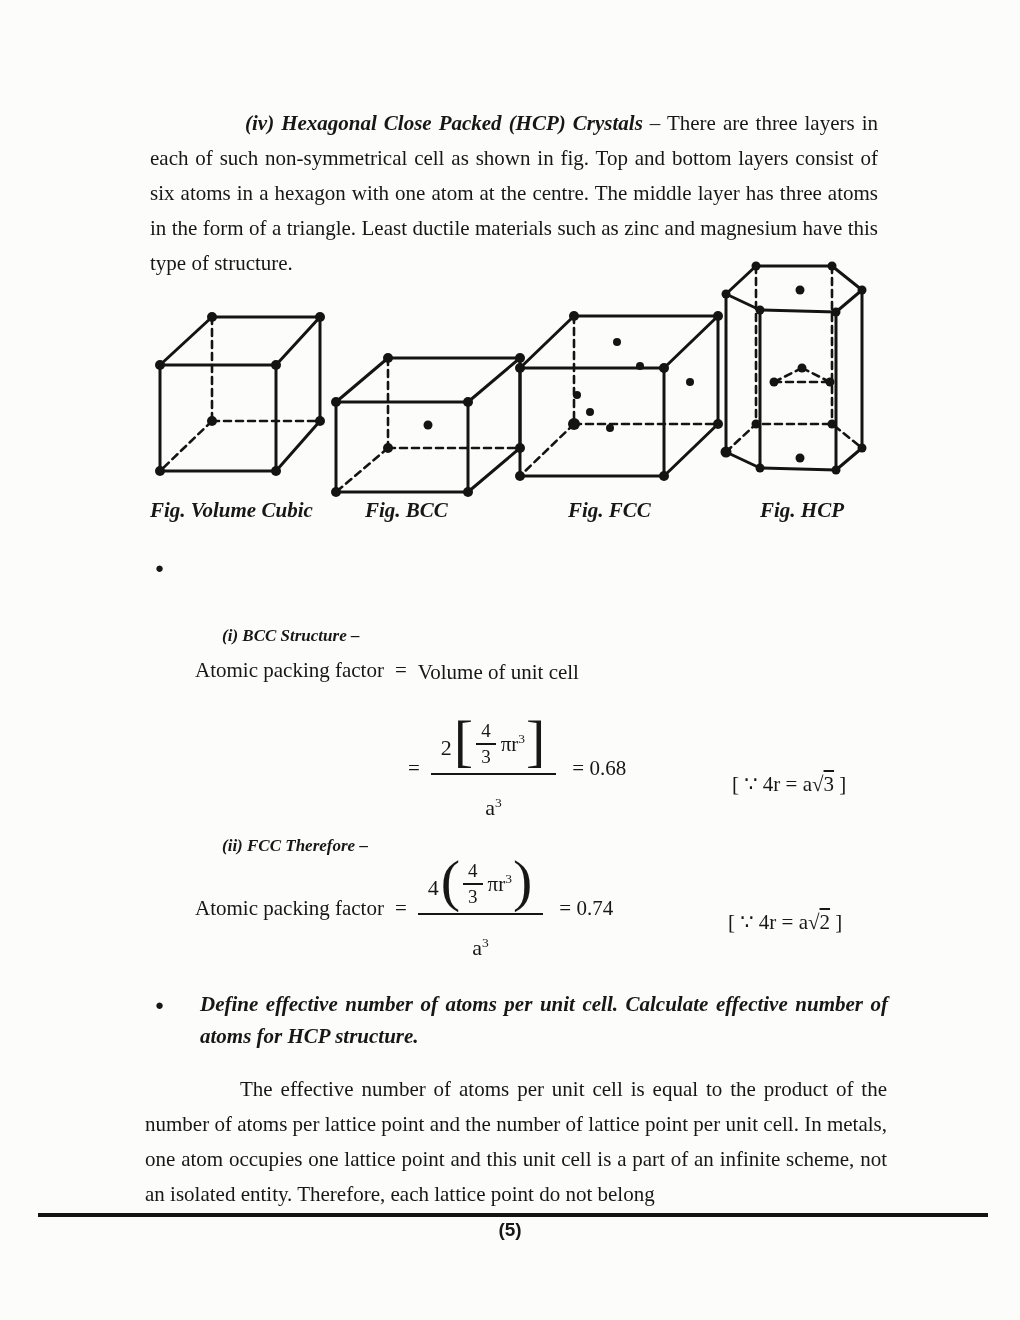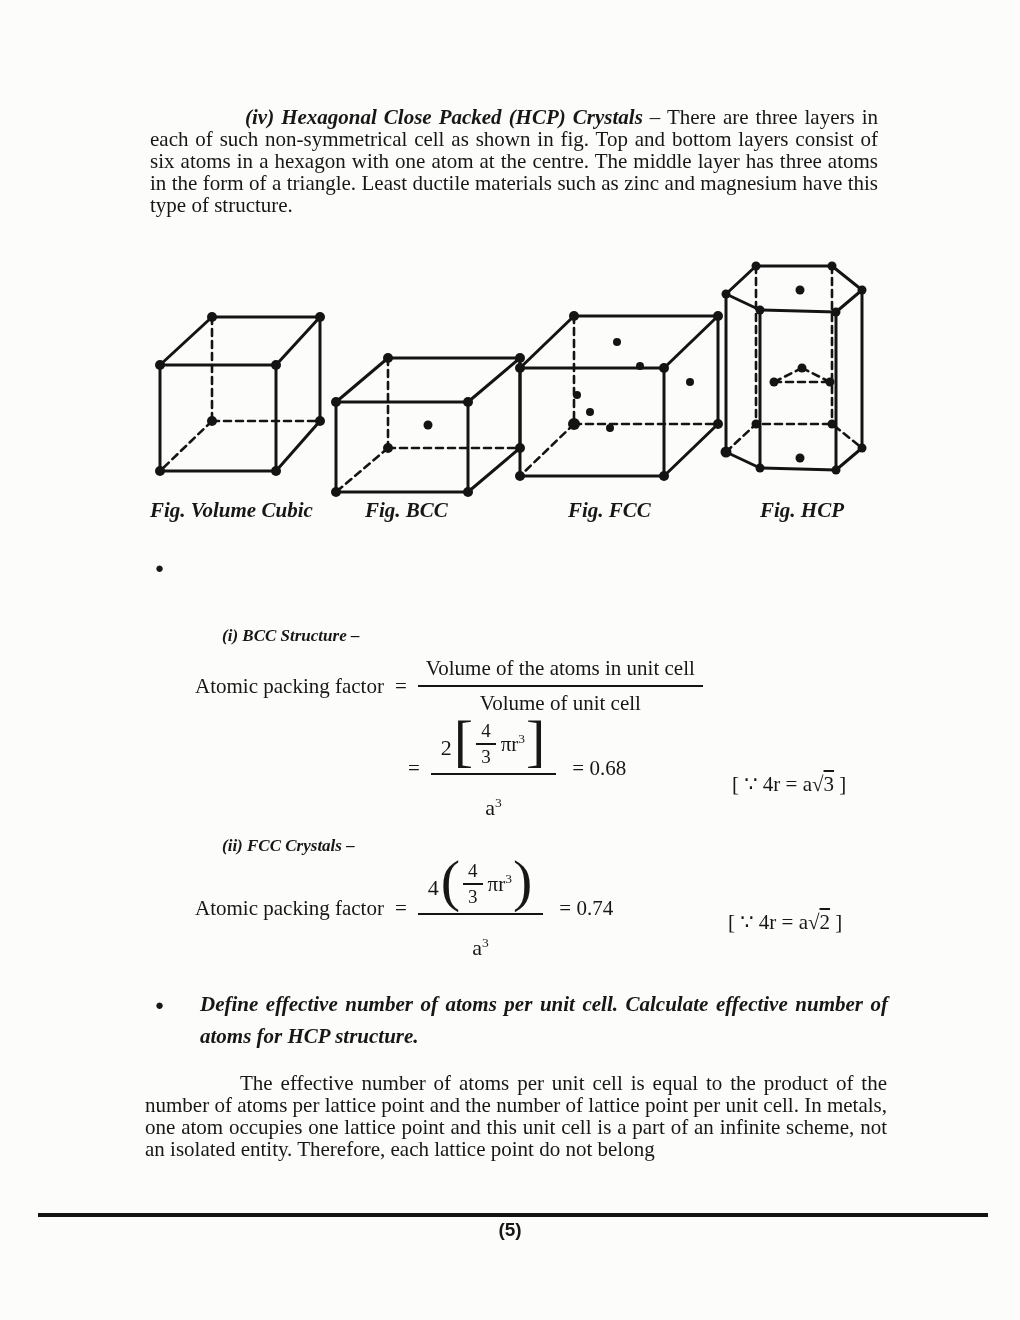--- a/index.html
+++ b/index.html
@@ -6,21 +6,21 @@
   .page{
     position:relative;
     width:1020px;height:1320px;
     margin:0 auto;
     background:#fcfcfa;
     font-family:"Liberation Serif", serif;
     color:#171717;
     overflow:hidden;
   }
   .abs{position:absolute;}
-  .para{font-size:21px;line-height:22px;text-align:justify;margin:0;}
+  .para{font-size:21px;line-height:35px;text-align:justify;margin:0;}
   .indent{text-indent:95px;}
   .lead{font-weight:bold;font-style:italic;}
   .caption{font-size:21px;font-weight:bold;font-style:italic;white-space:nowrap;}
   .bullet-dot{font-size:15px;line-height:31px;}
   .qtext{font-size:21px;line-height:32px;text-align:justify;font-weight:bold;font-style:italic;margin:0;}
   .qhead{font-size:17px;font-weight:bold;font-style:italic;white-space:nowrap;}
   .mathrow{display:flex;align-items:center;font-size:21px;white-space:nowrap;}
   .eq{margin:0 11px;}
   .result{margin-left:16px;}
   .tfrac{display:inline-flex;flex-direction:column;align-items:center;}
@@ -141,21 +141,20 @@
   <div class="abs caption" style="left:760px;top:498px">Fig. HCP</div>
 
   <div class="abs bullet-dot" style="left:155px;top:553px">●</div>
 
   <div class="abs qhead" style="left:222px;top:626px">(i) BCC Structure –</div>
 
   <div class="abs mathrow" style="left:195px;top:656px">
     <span>Atomic packing factor</span>
     <span class="eq">=</span>
     <span class="tfrac">
-      <span class="num">Volume of the atoms in unit cell</span>
       <span class="den">Volume of unit cell</span>
     </span>
   </div>
 
   <div class="abs mathrow" style="left:408px;top:716px">
     <span class="eq" style="margin-left:0">=</span>
     <span class="bigfrac">
       <span class="bnum">
         <span class="coef">2</span>
         <span class="brk">[</span>
@@ -168,21 +167,21 @@
       </span>
       <span class="bden"><span>a</span><sup>3</sup></span>
     </span>
     <span class="result">= 0.68</span>
   </div>
 
   <div class="abs note" style="left:732px;top:772px">
     <span>[ ∵ 4r = a</span><span>√</span><span class="radicand">3</span><span> ]</span>
   </div>
 
-  <div class="abs qhead" style="left:222px;top:836px">(ii) FCC Crystals –</div>
+  <div class="abs qhead" style="left:222px;top:836px">(ii) FCC Therefore –</div>
 
   <div class="abs mathrow" style="left:195px;top:856px">
     <span>Atomic packing factor</span>
     <span class="eq">=</span>
     <span class="bigfrac">
       <span class="bnum">
         <span class="coef">4</span>
         <span class="brk">(</span>
         <span class="sfrac">
           <span class="sn">4</span>

